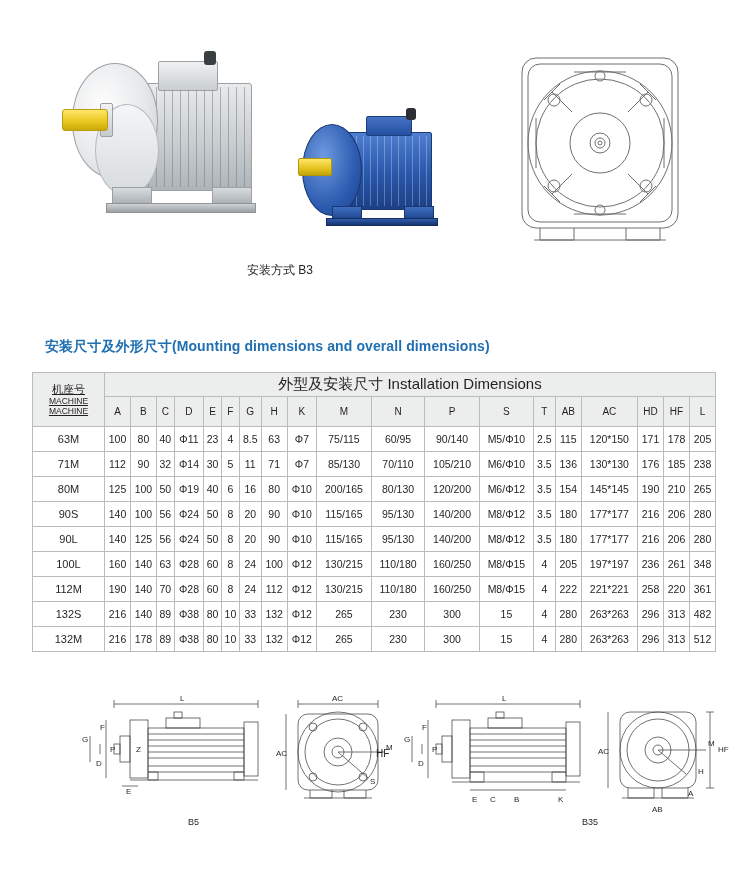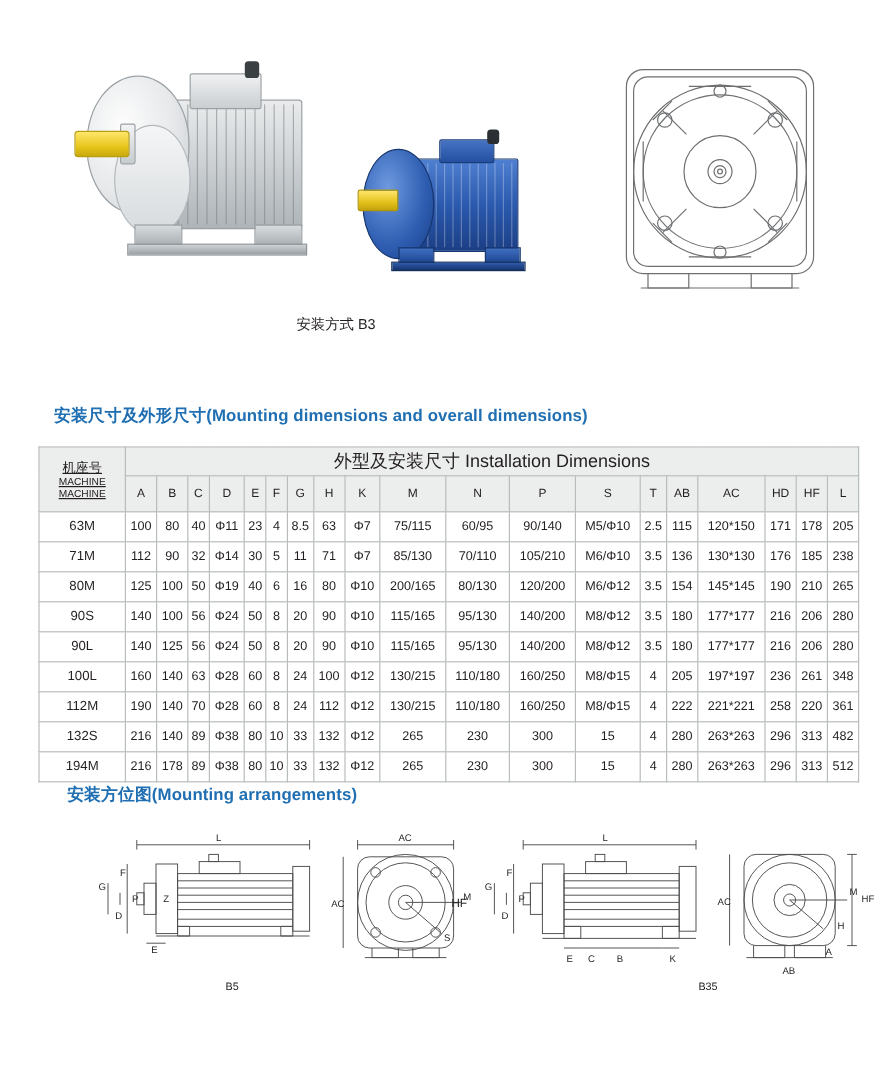--- a/index.html
+++ b/index.html
@@ -444,21 +444,21 @@
             <td>300</td>
             <td>15</td>
             <td>4</td>
             <td>280</td>
             <td>263*263</td>
             <td>296</td>
             <td>313</td>
             <td>482</td>
           </tr>
           <tr>
-            <td class="model">194M</td>
+            <td class="model">132M</td>
             <td>216</td>
             <td>178</td>
             <td>89</td>
             <td>Φ38</td>
             <td>80</td>
             <td>10</td>
             <td>33</td>
             <td>132</td>
             <td>Φ12</td>
             <td>265</td>
@@ -469,21 +469,20 @@
             <td>280</td>
             <td>263*263</td>
             <td>296</td>
             <td>313</td>
             <td>512</td>
           </tr>
         </tbody>
     </table>
   </div>
 
-  <div class="sec-title" id="heading-arrange">安装方位图(Mounting arrangements)</div>
 
   <div class="arrange">
 
     <svg width="340" height="150" viewBox="0 0 340 150" style="position:absolute;left:30px;top:0;">
       <g fill="none" stroke="#4c4e50" stroke-width=".8">
 
         <rect x="78" y="38" width="96" height="44"></rect>
         <path d="M78 44 h96 M78 50 h96 M78 56 h96 M78 62 h96 M78 68 h96 M78 76 h96"></path>
         <rect x="96" y="28" width="34" height="10"></rect>
         <rect x="104" y="22" width="8" height="6"></rect>

